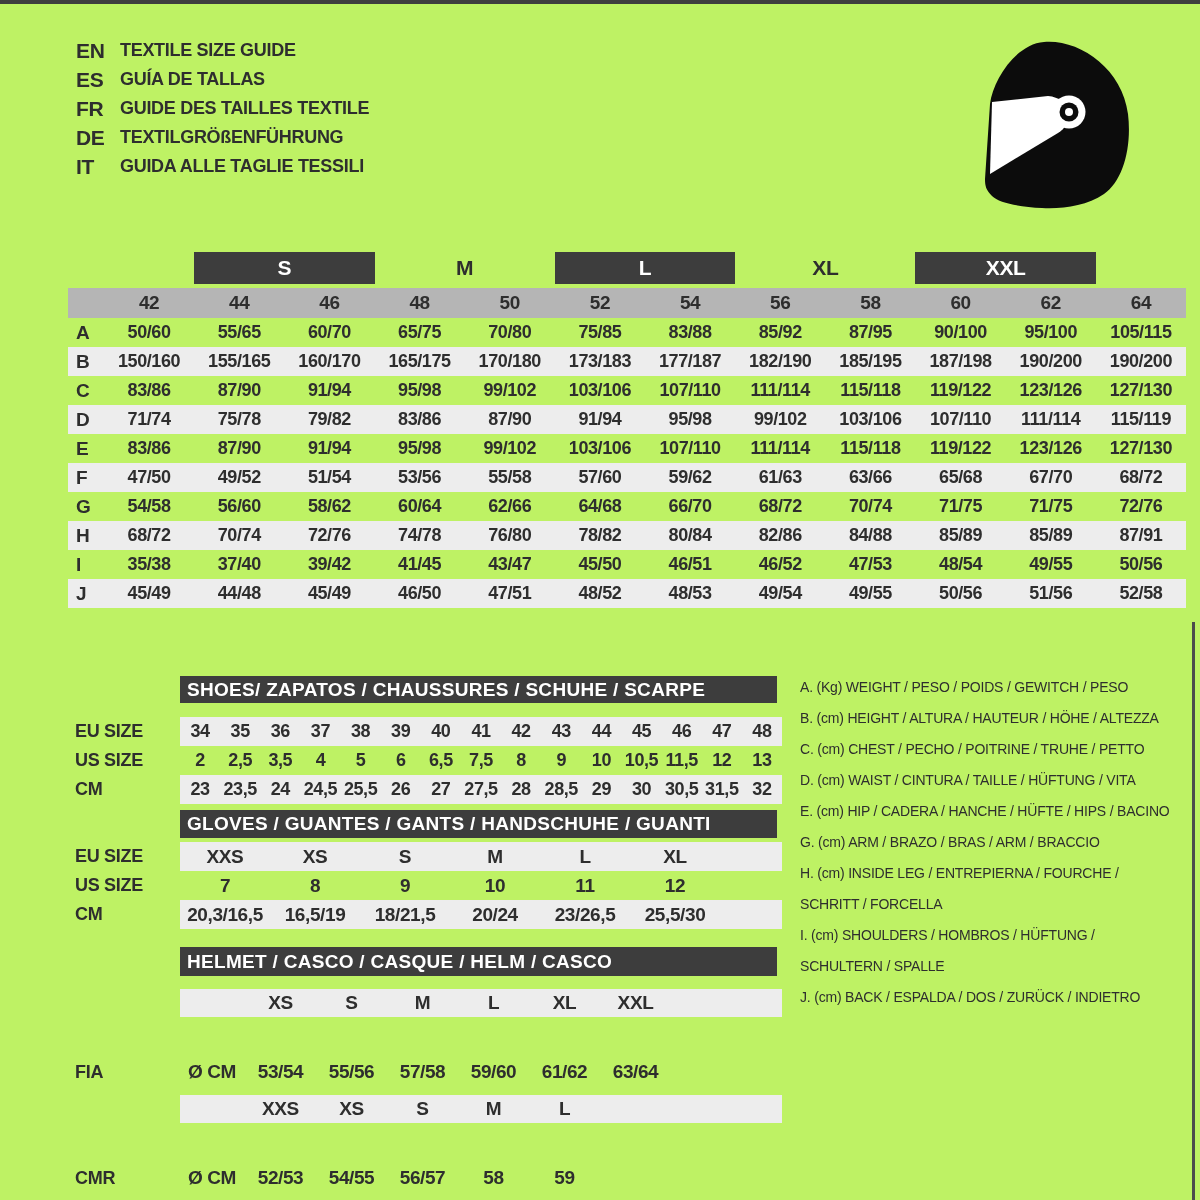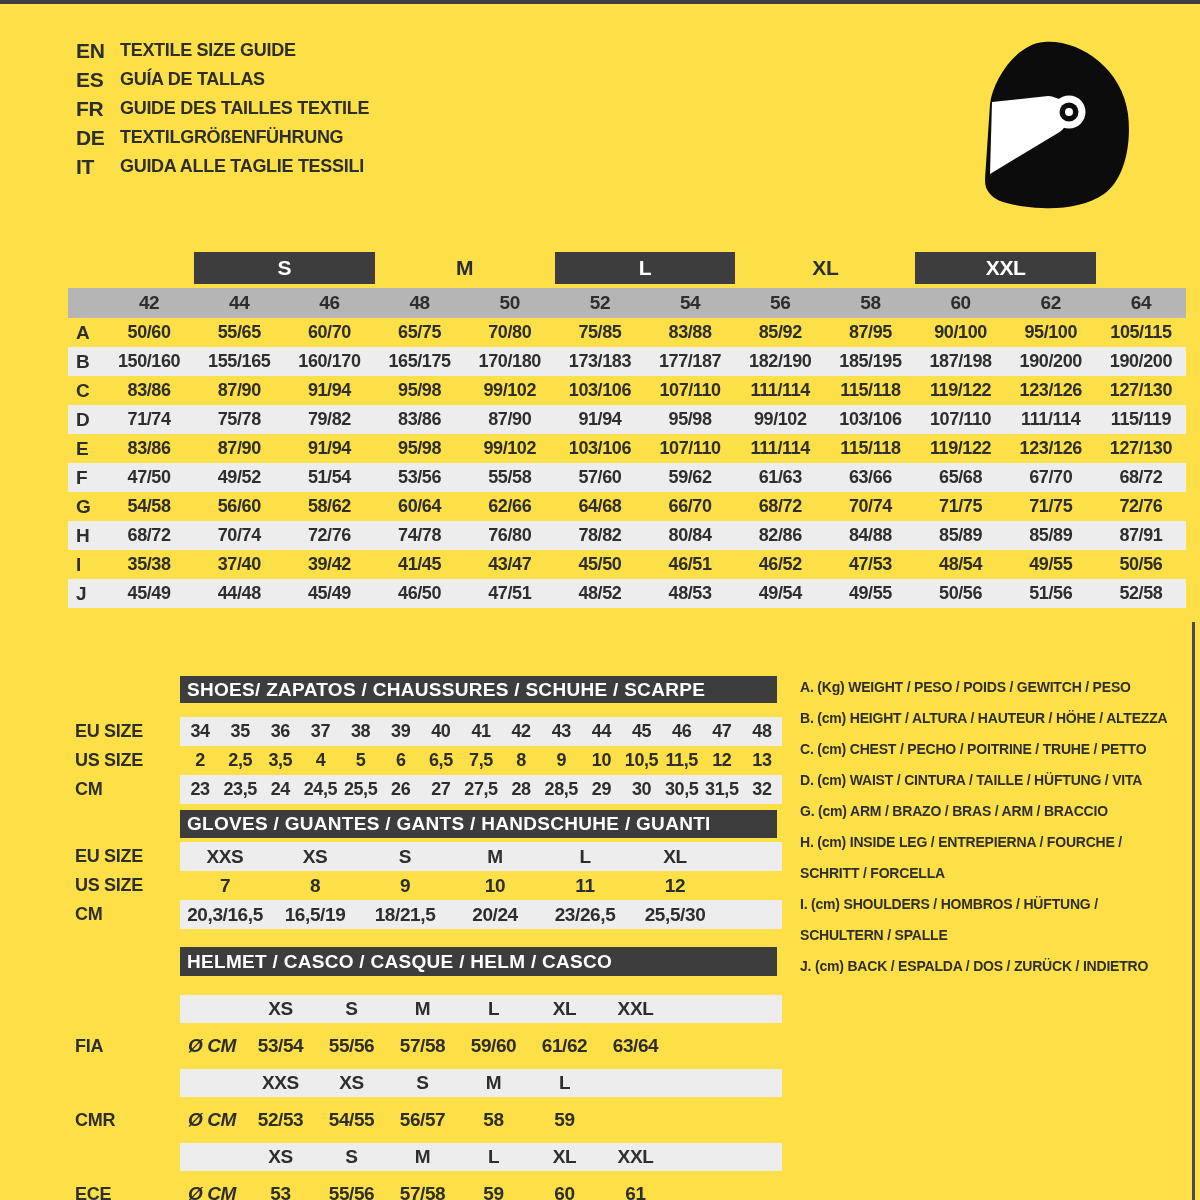--- a/index.html
+++ b/index.html
@@ -1,17 +1,17 @@
 <!DOCTYPE html>
 <html><head>
 <meta charset="utf-8">
 <style>
   html,body{margin:0;padding:0;background:#fff;}
   .page{
-    position:relative;width:1200px;height:1200px;background:#fde047;overflow:hidden;
+    position:relative;width:1200px;height:1200px;background:#bef264;overflow:hidden;
     font-family:"Liberation Sans", sans-serif;color:#2e2e2e;
     -webkit-font-smoothing:antialiased;
   }
   
   .top-rule{position:absolute;left:0;top:0;width:1200px;height:4px;background:#3f3f3f;}
   .right-rule{position:absolute;left:1192px;top:622px;width:3px;height:578px;background:#4c4c4c;}
 
   
   .lang-list{position:absolute;left:76px;top:36px;}
   .lang-row{display:flex;height:29px;align-items:center;}
@@ -55,30 +55,30 @@
   #shoesTable .sub-row{height:29px;}
   .shoes-grid{grid-template-columns:repeat(15,1fr);}
 
   #glovesTable{top:810px;}
   #glovesTable .bar{height:28px;margin-bottom:4px;}
   #glovesTable .sub-row{height:29px;}
   .gloves-grid{grid-template-columns:repeat(6,90px) 1fr;}
   .gloves-grid .cell{font-size:19px;}
 
   #helmetTable{top:947px;}
-  #helmetTable .bar{height:29px;margin-bottom:19px;}
+  #helmetTable .bar{height:29px;margin-bottom:13px;}
   .helmet-grid{grid-template-columns:65px repeat(6,71px) 1fr;}
   .helmet-grid .cell{font-size:19px;}
   .hrow-size{height:28px;}
-  .hrow-val{height:46px;}
-  .cell.diam{justify-content:flex-start;padding-left:8px;font-style:italic;}
+  .hrow-val{height:46px;margin-top:32px;}
+  .cell.diam{justify-content:flex-start;padding-left:8px;}
 
   
   .legend{position:absolute;left:800px;top:672px;width:398px;}
-  .legend-line{line-height:31px;font-size:14px;font-weight:bold;
+  .legend-line{line-height:31px;font-size:14px;font-weight:normal;
                letter-spacing:-0.2px;white-space:nowrap;}
 </style>
 </head>
 <body>
 
 <div class="page">
 
   <div class="top-rule"></div>
   <div class="right-rule"></div>
 
@@ -482,20 +482,23 @@
       <div class="legend-item">
         <div class="legend-line">B. (cm) HEIGHT / ALTURA / HAUTEUR / HÖHE / ALTEZZA</div>
       </div>
       <div class="legend-item">
         <div class="legend-line">C. (cm) CHEST / PECHO / POITRINE / TRUHE / PETTO</div>
       </div>
       <div class="legend-item">
         <div class="legend-line">D. (cm) WAIST / CINTURA / TAILLE / HÜFTUNG / VITA</div>
       </div>
       <div class="legend-item">
+        <div class="legend-line">E. (cm) HIP / CADERA / HANCHE / HÜFTE / HIPS / BACINO</div>
+      </div>
+      <div class="legend-item">
         <div class="legend-line">G. (cm) ARM / BRAZO / BRAS / ARM / BRACCIO</div>
       </div>
       <div class="legend-item">
         <div class="legend-line">H. (cm) INSIDE LEG / ENTREPIERNA / FOURCHE /</div>
         <div class="legend-line">SCHRITT / FORCELLA</div>
       </div>
       <div class="legend-item">
         <div class="legend-line">I. (cm) SHOULDERS / HOMBROS / HÜFTUNG /</div>
         <div class="legend-line">SCHULTERN / SPALLE</div>
       </div>

